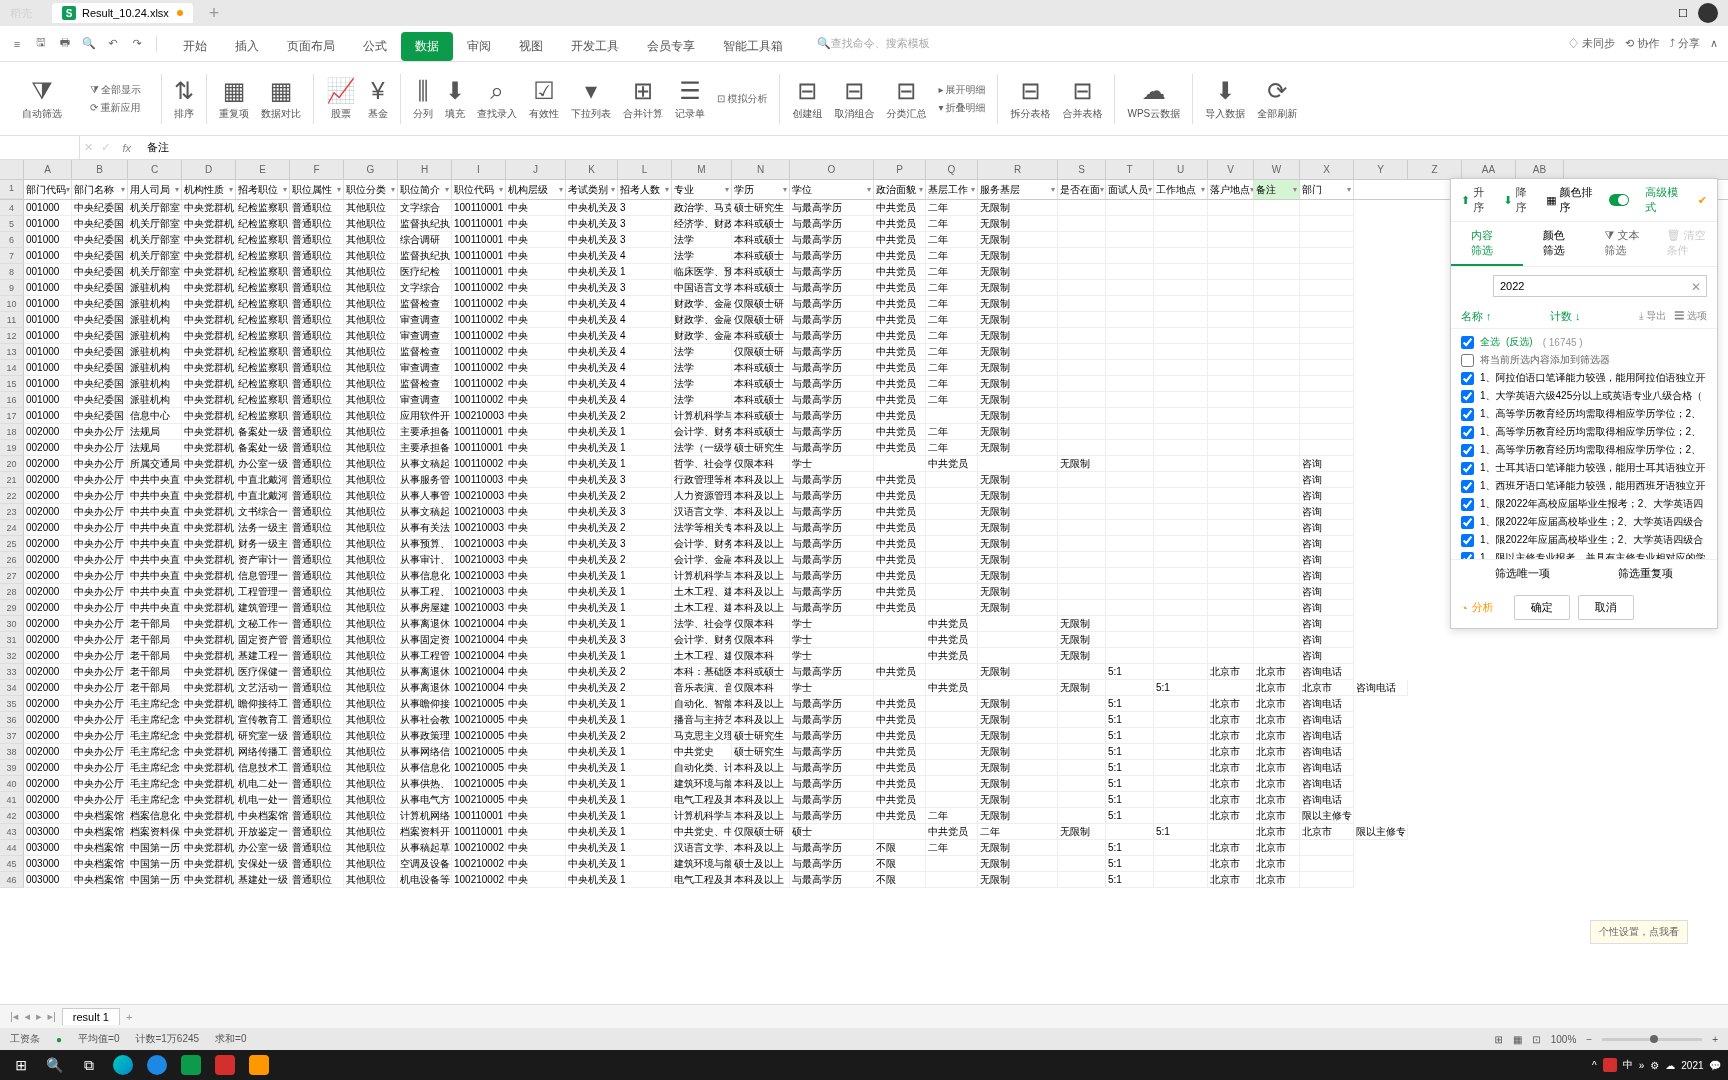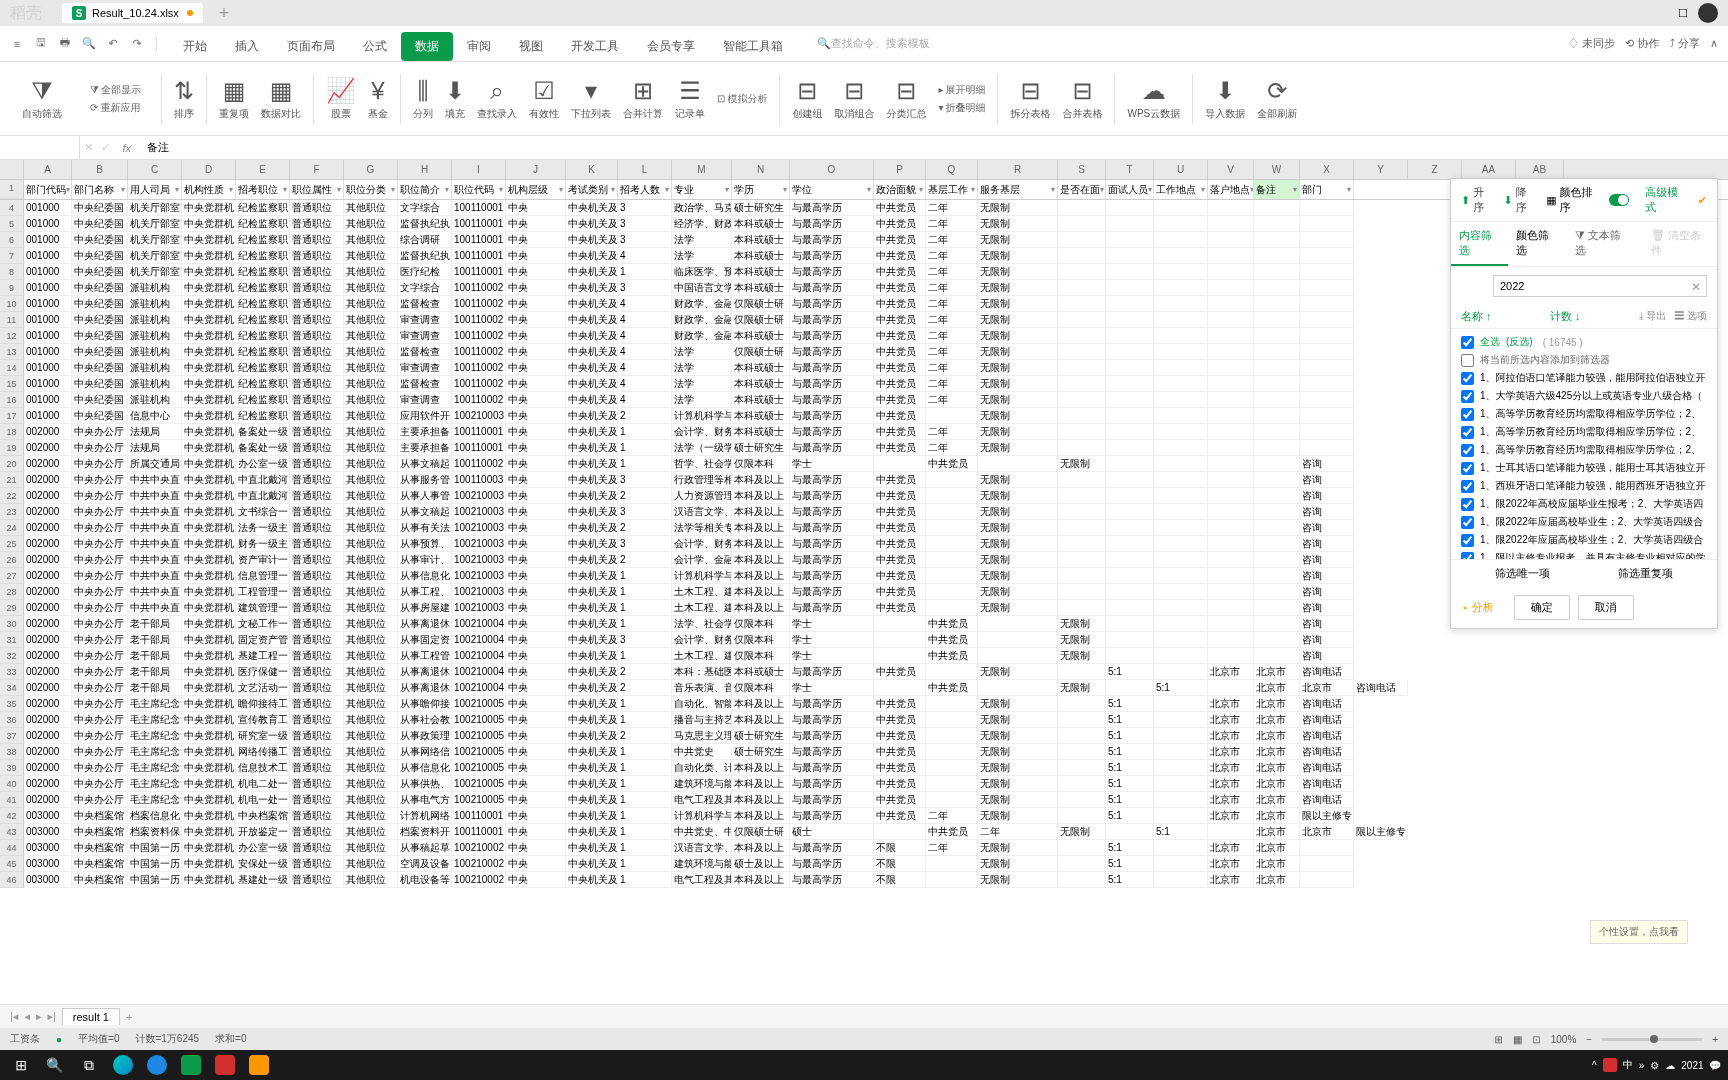--- a/index.html
+++ b/index.html
@@ -1,21 +1,21 @@
 <!DOCTYPE html>
 <html><head>
 <meta charset="utf-8">
 <style>
 * { margin: 0; padding: 0; box-sizing: border-box; font-family: "Microsoft YaHei", sans-serif; }
 body { background: #f0f0f0; font-size: 11px; overflow: hidden; }
 .app { width: 1728px; height: 1080px; display: flex; flex-direction: column; background: #fff; }
 
 
 .titlebar { height: 26px; background: #e8e8e8; display: flex; align-items: center; padding: 0 10px; }
-.tb-logo { color: #d0d0d0; font-size: 16px; margin-right: 20px; }
+.tb-logo { color: #d0d0d0; font-size: 11px; margin-right: 20px; }
 .tb-tab { display: flex; align-items: center; background: #fff; padding: 3px 10px; border-radius: 4px 4px 0 0; margin-right: 6px; }
 .tb-tab-icon { width: 14px; height: 14px; background: #0f9d58; border-radius: 2px; margin-right: 6px; display: inline-flex; align-items: center; justify-content: center; color: #fff; font-size: 10px; font-weight: bold; }
 .tb-tab-dot { width: 6px; height: 6px; background: #ff9800; border-radius: 50%; margin-left: 8px; }
 .tb-add { color: #999; font-size: 18px; margin-left: 10px; cursor: pointer; }
 .tb-right { margin-left: auto; display: flex; align-items: center; gap: 8px; }
 .tb-win { width: 12px; height: 12px; display: inline-block; }
 .tb-avatar { width: 20px; height: 20px; background: #333; border-radius: 50%; }
 
 
 .quickbar { height: 26px; display: flex; align-items: center; padding: 0 8px; gap: 6px; background: #fff; border-bottom: 1px solid #e8e8e8; }
@@ -61,21 +61,21 @@
 
 
 .filter-panel { position: absolute; right: 10px; top: 18px; width: 268px; background: #fff; border: 1px solid #ccc; box-shadow: 0 2px 8px rgba(0,0,0,0.15); z-index: 10; }
 .fp-sort { display: flex; padding: 6px 10px; gap: 12px; font-size: 11px; align-items: center; border-bottom: 1px solid #eee; }
 .fp-sort-item { display: flex; align-items: center; gap: 3px; cursor: pointer; color: #444; }
 .fp-sort-color { display: flex; align-items: center; gap: 3px; }
 .fp-adv { margin-left: auto; display: flex; align-items: center; gap: 16px; color: #0b9b4a; }
 .fp-toggle { width: 24px; height: 12px; background: #0b9b4a; border-radius: 6px; position: relative; }
 .fp-toggle::after { content: ""; position: absolute; width: 10px; height: 10px; background: #fff; border-radius: 50%; right: 1px; top: 1px; }
 .fp-tabs { display: flex; border-bottom: 1px solid #eee; }
-.fp-tab { padding: 6px 8px; font-size: 11px; cursor: pointer; }
+.fp-tab { padding: 6px 20px; font-size: 11px; cursor: pointer; }
 .fp-tab.active { color: #0b9b4a; border-bottom: 2px solid #0b9b4a; }
 .fp-tab-right { margin-left: auto; display: flex; gap: 24px; padding: 6px 10px; font-size: 11px; color: #666; }
 .fp-search { margin: 8px 10px; }
 .fp-search input { width: 100%; padding: 4px 24px 4px 6px; border: 1px solid #ccc; font-size: 11px; }
 .fp-search-wrap { position: relative; padding-left: 32px; }
 .fp-search-x { position: absolute; right: 6px; top: 5px; color: #999; cursor: pointer; font-size: 12px; }
 .fp-cols { display: flex; padding: 4px 10px; font-size: 11px; color: #0b9b4a; border-bottom: 1px solid #eee; }
 .fp-col { flex: 1; cursor: pointer; }
 .fp-col-r { display: flex; gap: 8px; font-size: 10px; color: #888; }
 .fp-list { max-height: 230px; overflow-y: auto; padding: 4px 10px; }

